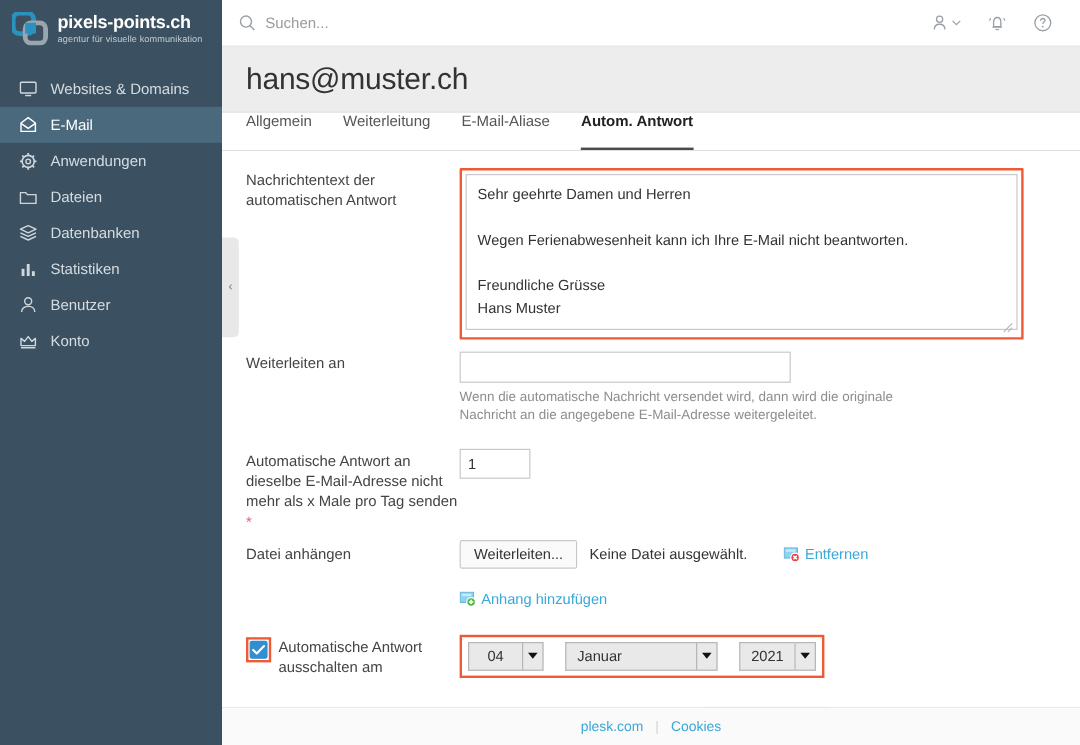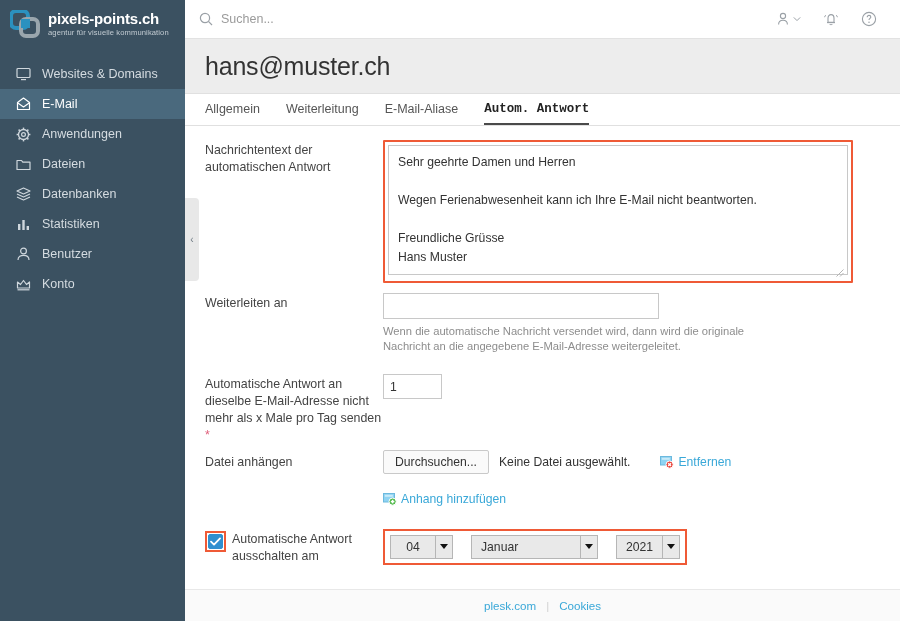--- a/index.html
+++ b/index.html
@@ -69,28 +69,28 @@
 
   .pagehead{
     background:#ededed;border-bottom:1px solid #e0e0e0;
     height:54px;display:flex;align-items:center;padding:0 20px;
   }
   .pagehead h1{
     margin:0;font-size:25px;font-weight:normal;color:#333;letter-spacing:-0.2px;
   }
 
   .tabs{
-    height:31px;display:flex;align-items:flex-end;gap:0;
+    height:31px;display:flex;gap:0;
     padding:0 20px;border-bottom:1px solid #e0e0e0;background:#fff;
   }
   .tab{
     font-size:12.5px;color:#555;padding:0 0 7px 0;margin-right:26px;
     cursor:pointer;border-bottom:2px solid transparent;
   }
-  .tab.active{color:#222;font-weight:bold;border-bottom:2px solid #4a4a4a;font-family:Liberation Mono, monospace;}
+  .tab.active{color:#222;font-weight:bold;border-bottom:2px solid #4a4a4a;}
 
   .content{flex:1;background:#fff;padding:14px 20px 0 20px;position:relative;overflow:hidden;}
 
   .row{display:flex;margin-bottom:0;}
   .lbl{
     width:178px;flex:0 0 178px;font-size:12.4px;color:#444;line-height:17px;
     padding-top:2px;
   }
   .fld{flex:1;}
   .req{color:#e0607c;}
@@ -388,21 +388,21 @@
         </div>
         <div class="fld">
           <input class="num-input" type="text" value="1" style="">
         </div>
       </div>
 
       <div class="row" style="margin-top:-34px;">
         <div class="lbl" style="padding-top:38px;">Datei anhängen</div>
         <div class="fld" style="padding-top:34px;">
           <div style="display:flex;align-items:center;">
-            <button class="browse-btn">Durchsuchen...</button>
+            <button class="browse-btn">Weiterleiten...</button>
             <span class="file-name">Keine Datei ausgewählt.</span>
             <span style="margin-left:30px;display:inline-flex;align-items:center;">
               <span class="icon-doc">
                 <svg width="14" height="13" viewBox="0 0 14 13">
                     <rect x="0.5" y="0.5" width="11" height="8.5" fill="#8fd3f2" stroke="#6cb9de" stroke-width="1"></rect>
                     <rect x="1.8" y="1.8" width="8" height="2" fill="#c9eaf8"></rect>
                     <circle cx="9.6" cy="8.6" r="3.6" fill="#e8433a" stroke="#ffffff" stroke-width="1"></circle>
                     <g stroke="#ffffff" stroke-width="1.3">
                       <line x1="8.2" y1="7.2" x2="11" y2="10"></line>
                       <line x1="11" y1="7.2" x2="8.2" y2="10"></line>

